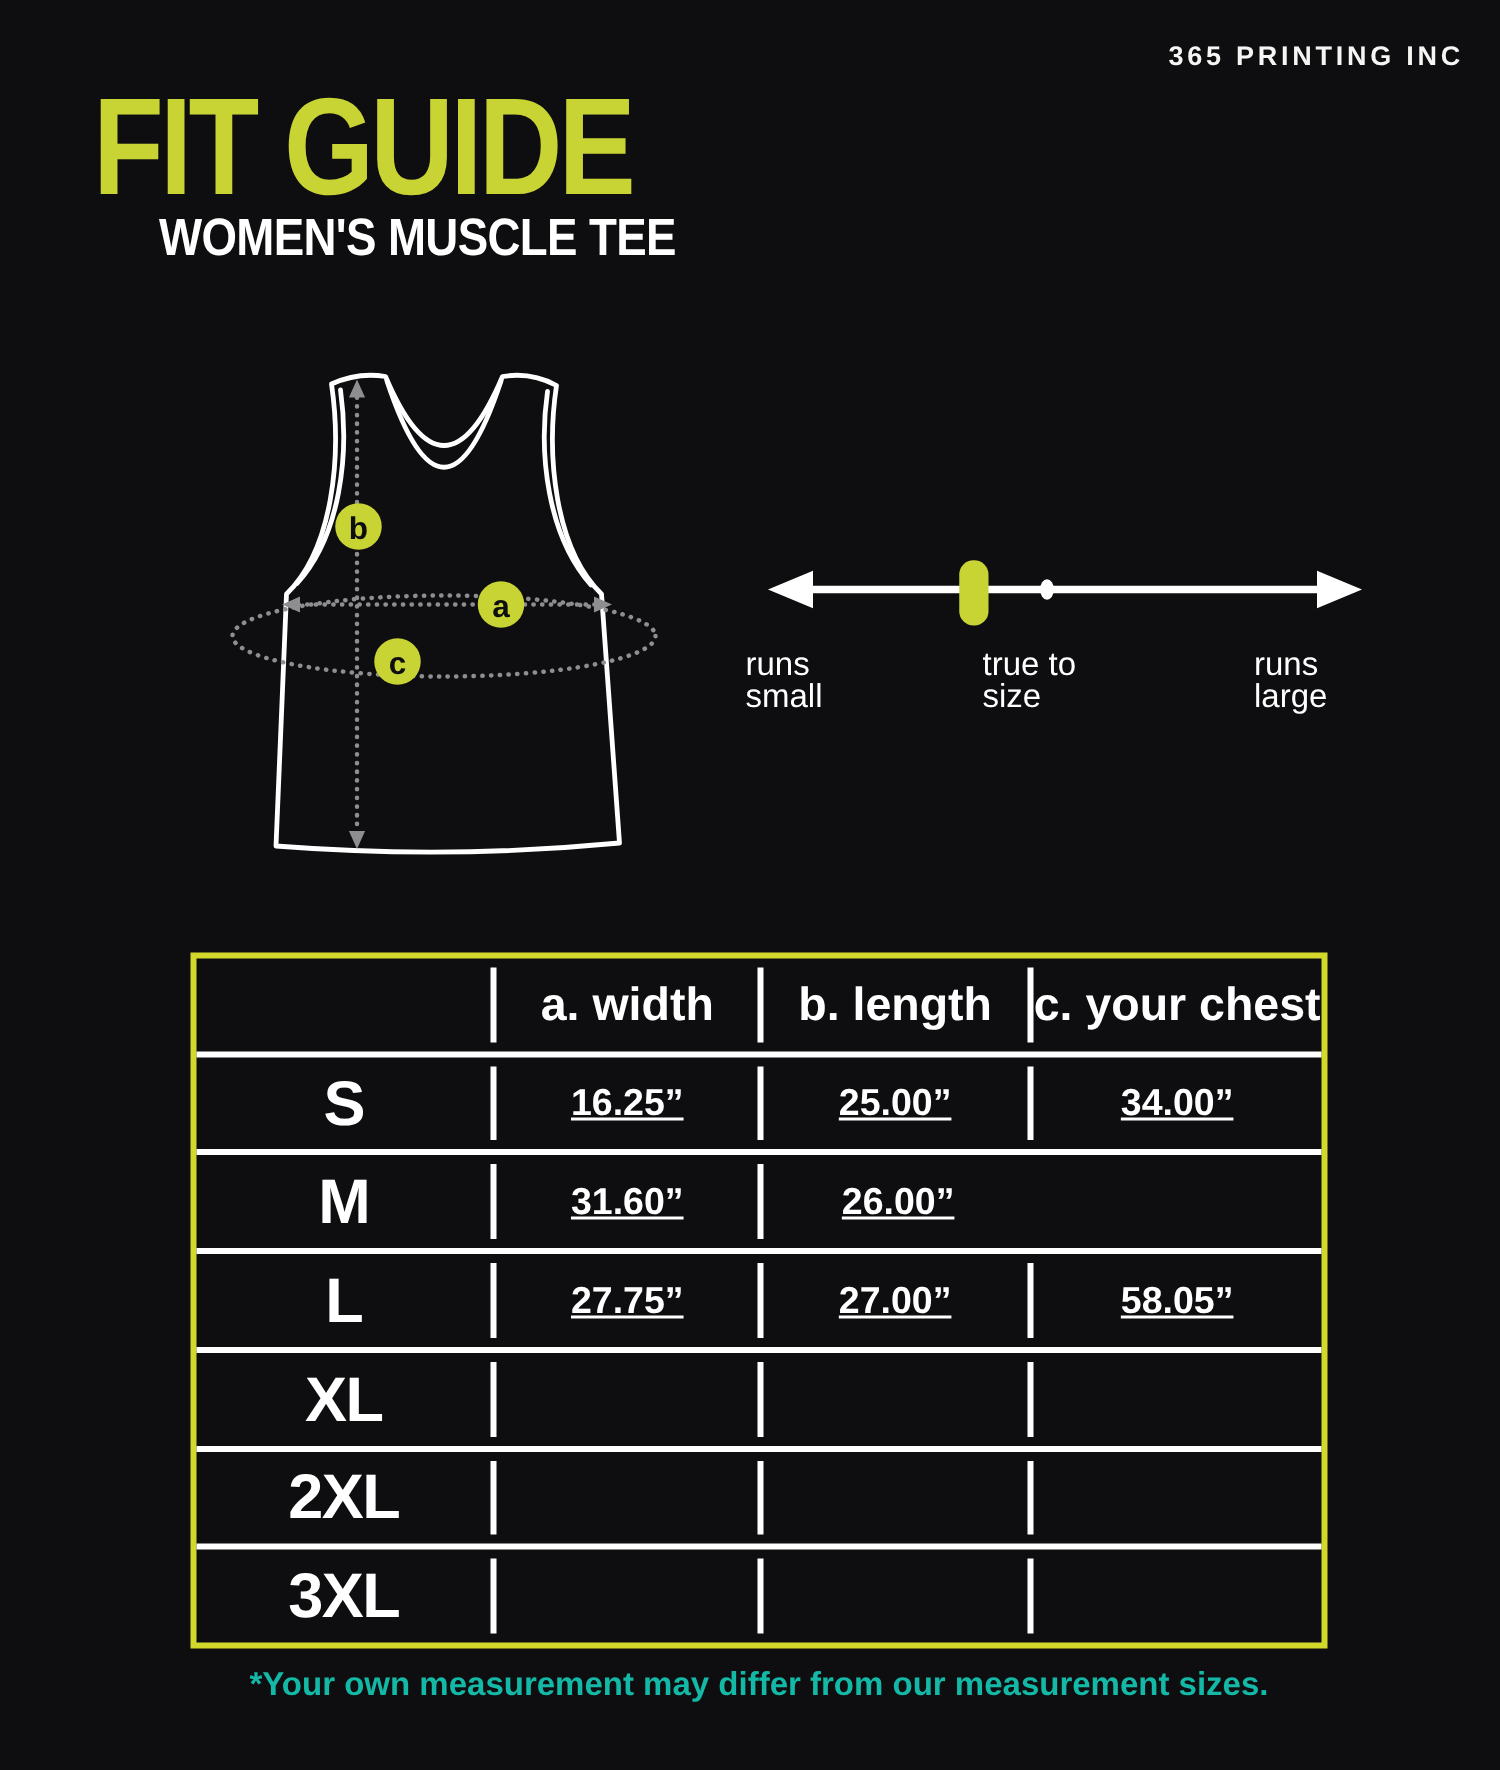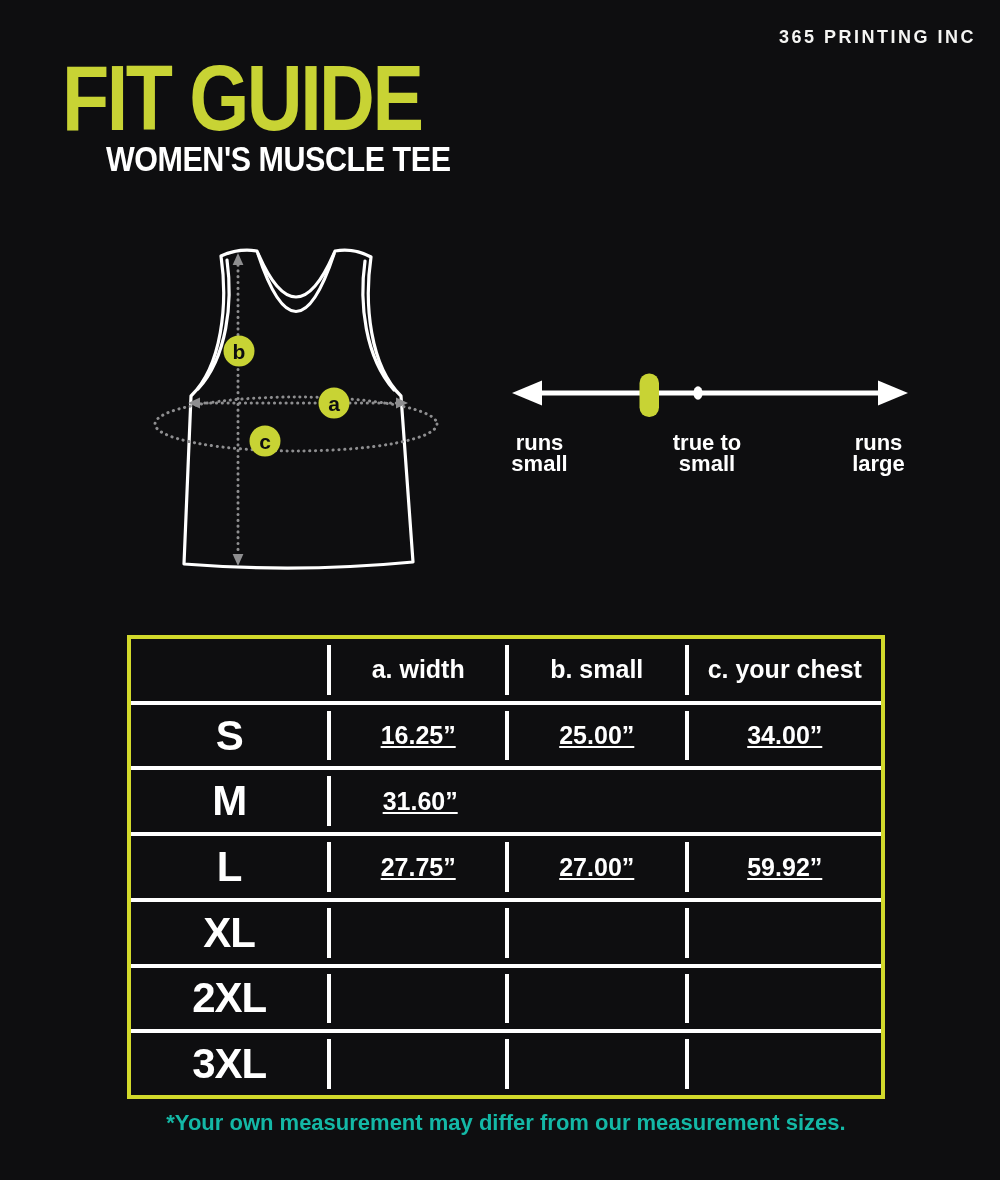--- a/index.html
+++ b/index.html
@@ -20,22 +20,22 @@
   }
   .subtitle{
     position:absolute;left:106px;top:139px;margin:0;
     font-size:35px;font-weight:bold;letter-spacing:-0.5px;color:#ffffff;
     transform:scaleX(0.87);transform-origin:left top;white-space:nowrap;
   }
   
   .shirt-svg{position:absolute;left:140px;top:230px;}
   .scale-svg{position:absolute;left:495px;top:360px;}
   .scale-label{
-    position:absolute;font-size:22px;font-weight:bold;line-height:0.95;
-    color:#ffffff;text-align:center;white-space:pre-line;
+    position:absolute;font-size:22px;font-weight:normal;line-height:0.95;
+    color:#ffffff;text-align:left;white-space:pre-line;
   }
   .scale-label.left{left:497px;top:433px;width:85px;}
   .scale-label.center{left:655px;top:433px;width:104px;}
   .scale-label.right{left:836px;top:433px;width:85px;}
   
   .size-table{
     position:absolute;left:127px;top:635px;width:758px;height:464px;
     border:4px solid #d2d92b;box-sizing:border-box;
     display:flex;flex-direction:column;background:#0e0e10;
   }
@@ -43,21 +43,21 @@
     flex:1;display:grid;grid-template-columns:202fr 179fr 181fr 194fr;
     border-bottom:4px solid #ffffff;box-sizing:border-box;min-height:0;
   }
   .t-row:last-child{border-bottom:none;}
   .t-cell{
     display:flex;align-items:center;justify-content:center;
     border-right:4px solid #ffffff;margin:6px 0;min-width:0;
     font-weight:bold;color:#ffffff;
   }
   .t-cell:last-child{border-right:none;}
-  .t-header .t-cell{font-size:25px;}
+  .t-header .t-cell{font-size:31px;}
   .t-size{font-size:42px;letter-spacing:-1px;}
   .t-val{font-size:25px;text-decoration:underline;}
   
   .footnote{
     position:absolute;left:127px;top:1110px;width:758px;
     text-align:center;font-size:22px;font-weight:bold;color:#14b8a6;
   }
 </style>
 </head>
 <body>
@@ -106,46 +106,47 @@
   <svg class="scale-svg" width="430" height="65" viewBox="495 360 430 65">
     <line x1="528" y1="393" x2="892" y2="393" stroke="#ffffff" stroke-width="5"></line>
     <polygon points="512,393 542,380.5 542,405.5" fill="#ffffff"></polygon>
     <polygon points="908,393 878,380.5 878,405.5" fill="#ffffff"></polygon>
     <ellipse cx="698" cy="393" rx="4.6" ry="6.8" fill="#ffffff"></ellipse>
     <rect x="639.5" y="373.5" width="19.5" height="43.5" rx="9.5" fill="#c8d334"></rect>
   </svg>
   <div class="scale-label left">runs
 small</div>
   <div class="scale-label center">true to
-small</div>
+size</div>
   <div class="scale-label right">runs
 large</div>
 
   <div class="size-table">
     <div class="t-row t-header">
       <div class="t-cell"></div>
       <div class="t-cell">a. width</div>
-      <div class="t-cell">b. small</div>
+      <div class="t-cell">b. length</div>
       <div class="t-cell">c. your chest</div>
     </div>
     <div class="t-row">
       <div class="t-cell t-size">S</div>
       <div class="t-cell t-val">16.25”</div>
       <div class="t-cell t-val">25.00”</div>
       <div class="t-cell t-val">34.00”</div>
     </div>
     <div class="t-row">
       <div class="t-cell t-size">M</div>
       <div class="t-cell t-val">31.60”</div>
+      <div class="t-cell t-val">26.00”</div>
     </div>
     <div class="t-row">
       <div class="t-cell t-size">L</div>
       <div class="t-cell t-val">27.75”</div>
       <div class="t-cell t-val">27.00”</div>
-      <div class="t-cell t-val">59.92”</div>
+      <div class="t-cell t-val">58.05”</div>
     </div>
     <div class="t-row">
       <div class="t-cell t-size">XL</div>
       <div class="t-cell t-val"></div>
       <div class="t-cell t-val"></div>
       <div class="t-cell t-val"></div>
     </div>
     <div class="t-row">
       <div class="t-cell t-size">2XL</div>
       <div class="t-cell t-val"></div>

